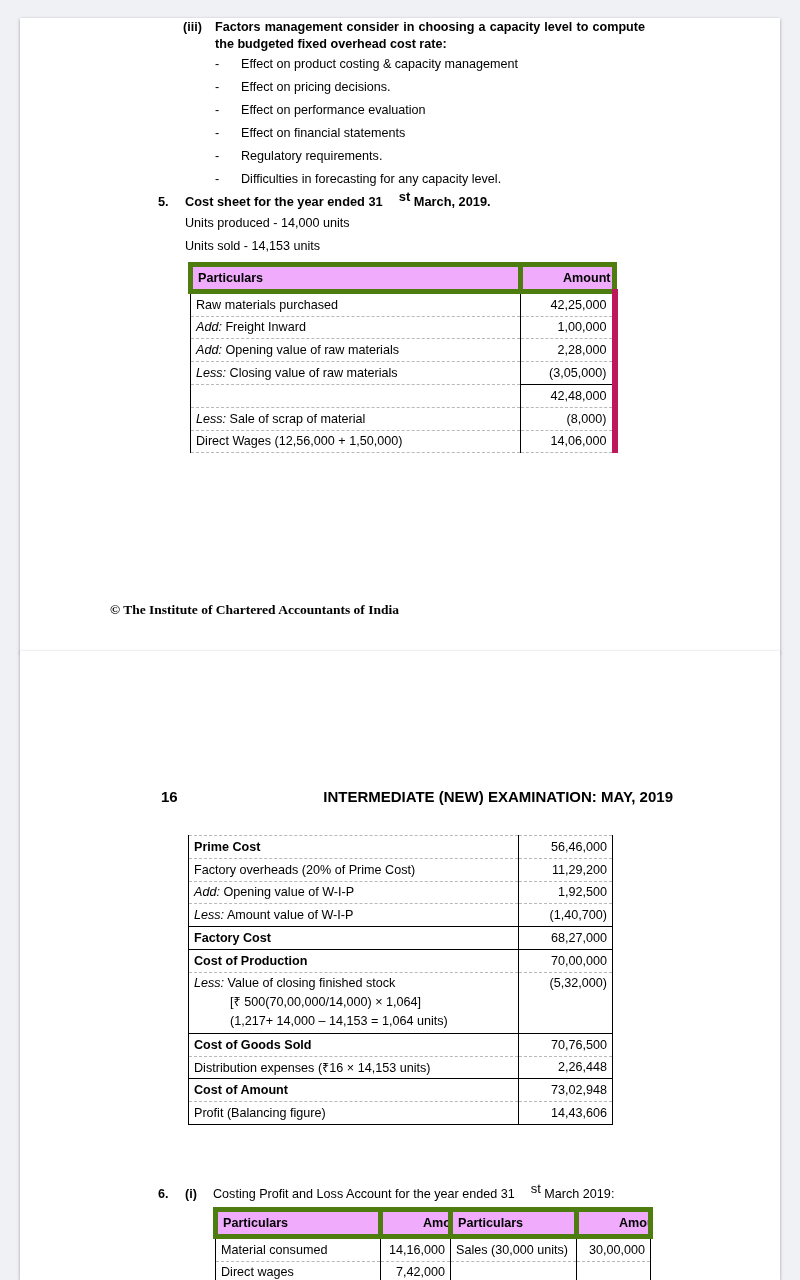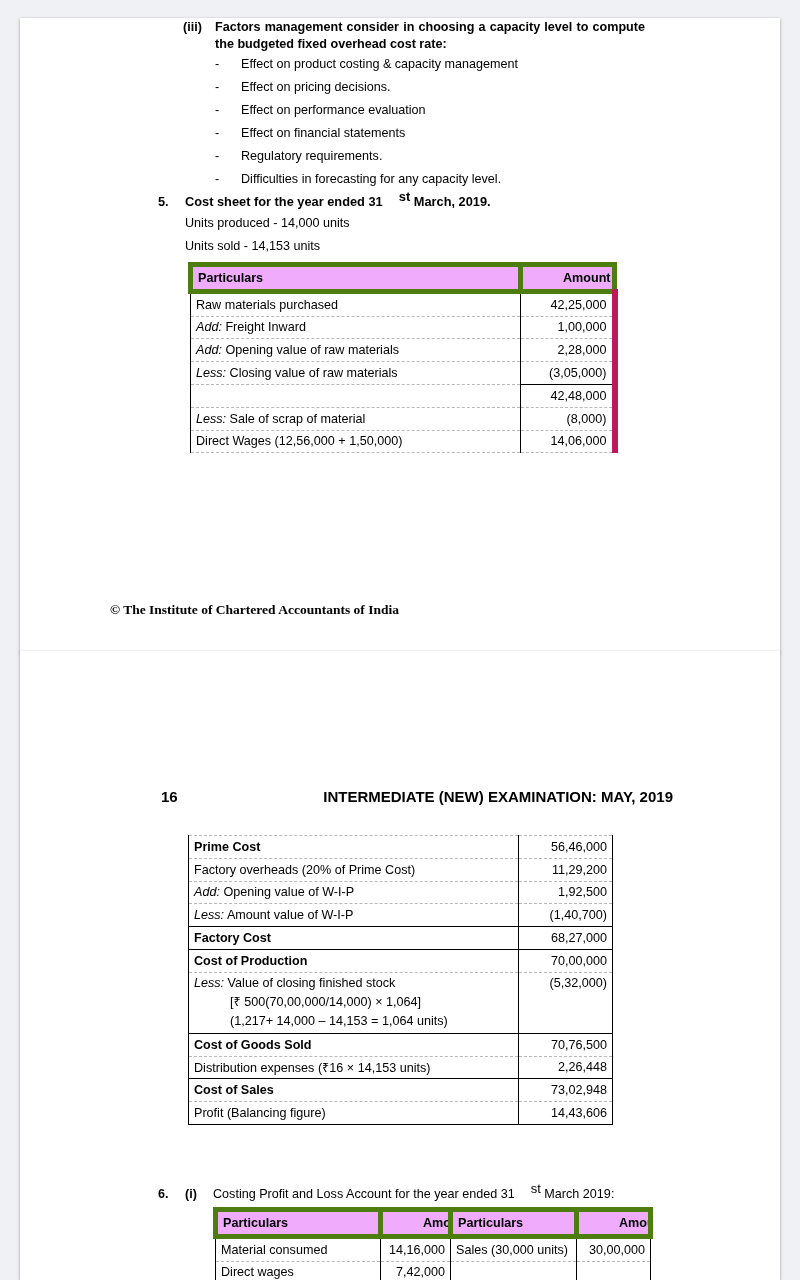--- a/index.html
+++ b/index.html
@@ -208,21 +208,21 @@
     </tr>
     <tr class="st">
       <td class="b"><span>Cost of Goods Sold</span></td>
       <td class="amount">70,76,500</td>
     </tr>
     <tr>
       <td><span>Distribution expenses (₹16 × 14,153 units)</span></td>
       <td class="amount">2,26,448</td>
     </tr>
     <tr class="st">
-      <td class="b"><span>Cost of Sales</span></td>
+      <td class="b"><span>Cost of Amount</span></td>
       <td class="amount">73,02,948</td>
     </tr>
     <tr>
       <td><span>Profit (Balancing figure)</span></td>
       <td class="amount">14,43,606</td>
     </tr>
   </tbody>
     </table>
 
   <div class="abs q-head q6">

